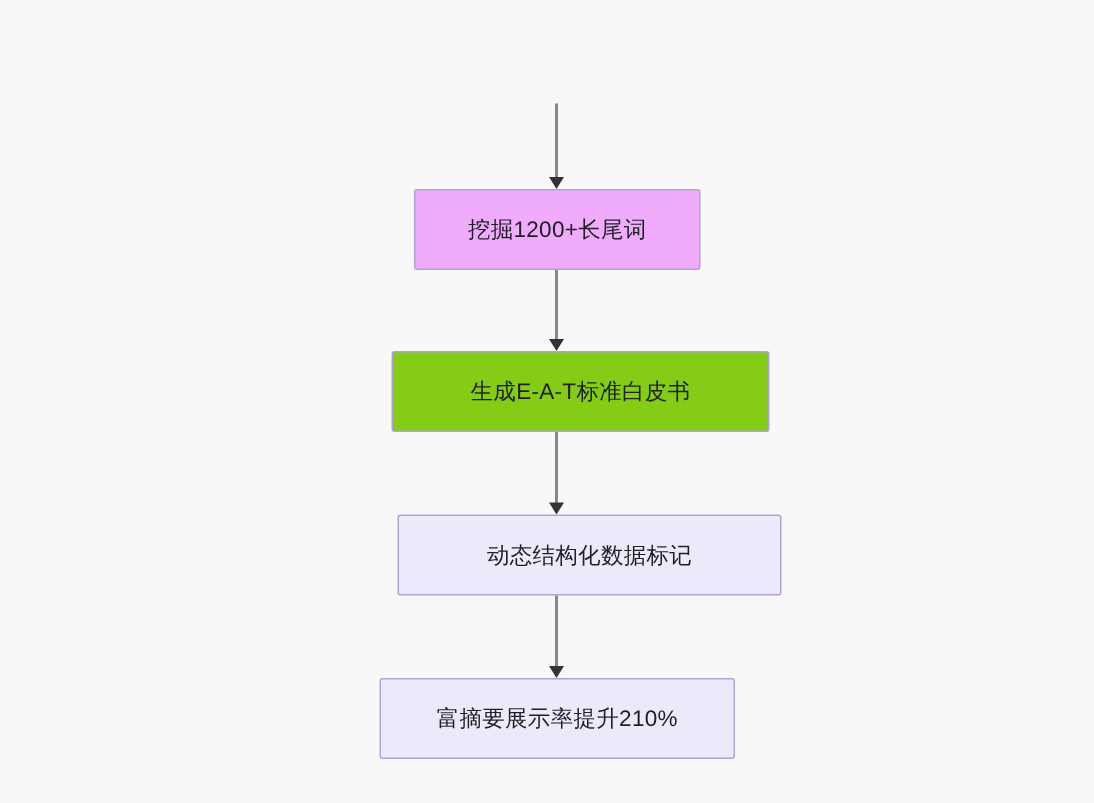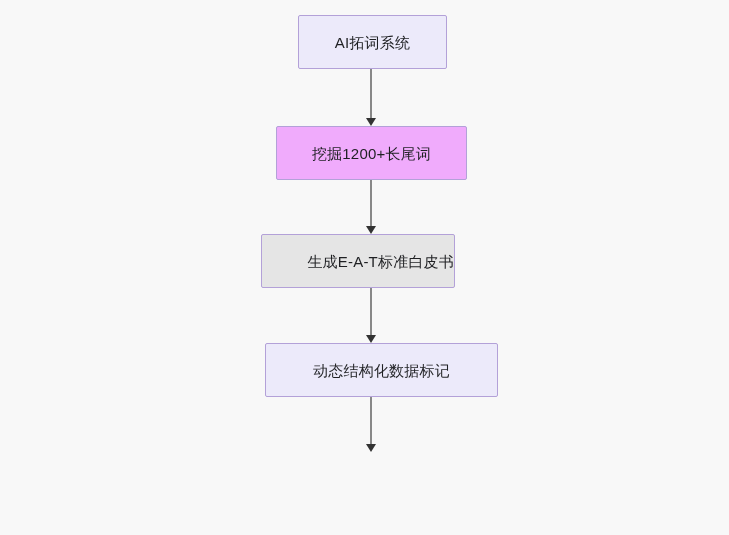--- a/index.html
+++ b/index.html
@@ -57,50 +57,50 @@
     border-left: 5px solid transparent;
     border-right: 5px solid transparent;
     border-top: 8px solid #333333;
   }
 </style>
 </head>
 <body style="background: rgb(248, 248, 248);">
 
 <div id="flowchart" style="background: rgb(248, 248, 248);">
 
-  <div class="node" style="left: 298px; top: 15px; width: 149px; background: rgb(236, 234, 250); border-color: rgb(179, 161, 216);">
-    <span class="node-label" style="color: rgb(31, 32, 35);">AI拓词系统</span>
-  </div>
 
   <div class="edge" style="left: 366px; top: 69px; height: 57px;">
     <div class="edge-line" style="height: 50px; background: rgb(136, 136, 136);"></div>
     <div class="edge-head" style="top: 49px; border-top-color: rgb(51, 51, 51);"></div>
   </div>
 
   <div class="node" style="left: 276px; top: 126px; width: 191px; background: #f0abfc; border-color: rgb(179, 161, 216);">
     <span class="node-label" style="color: rgb(31, 32, 35);">挖掘1200+长尾词</span>
   </div>
 
   <div class="edge" style="left: 366px; top: 180px; height: 54px;">
     <div class="edge-line" style="height: 47px; background: rgb(136, 136, 136);"></div>
     <div class="edge-head" style="top: 46px; border-top-color: rgb(51, 51, 51);"></div>
   </div>
 
-  <div class="node" style="left: 261px; top: 234px; width: 194px; background: #e5e5e5; border-color: rgb(179, 161, 216); justify-content: flex-end;">
+  <div class="node" style="left: 261px; top: 234px; width: 252px; background: #84cc16; border-color: rgb(179, 161, 216);">
     <span class="node-label" style="color: rgb(31, 32, 35);">生成E-A-T标准白皮书</span>
   </div>
 
   <div class="edge" style="left: 366px; top: 288px; height: 55px;">
     <div class="edge-line" style="height: 48px; background: rgb(136, 136, 136);"></div>
     <div class="edge-head" style="top: 47px; border-top-color: rgb(51, 51, 51);"></div>
   </div>
 
-  <div class="node" style="left: 265px; top: 343px; width: 233px; background: rgb(236, 234, 250); border-color: rgb(179, 161, 216);">
+  <div class="node" style="left: 265px; top: 343px; width: 256px; background: rgb(236, 234, 250); border-color: rgb(179, 161, 216);">
     <span class="node-label" style="color: rgb(31, 32, 35);">动态结构化数据标记</span>
   </div>
 
   <div class="edge" style="left: 366px; top: 397px; height: 55px;">
     <div class="edge-line" style="height: 48px; background: rgb(136, 136, 136);"></div>
     <div class="edge-head" style="top: 47px; border-top-color: rgb(51, 51, 51);"></div>
   </div>
 
+  <div class="node" style="left: 253px; top: 452px; width: 237px; background: rgb(236, 234, 250); border-color: rgb(179, 161, 216);">
+    <span class="node-label" style="color: rgb(31, 32, 35);">富摘要展示率提升210%</span>
+  </div>
 
 </div>
 
 </body></html>

